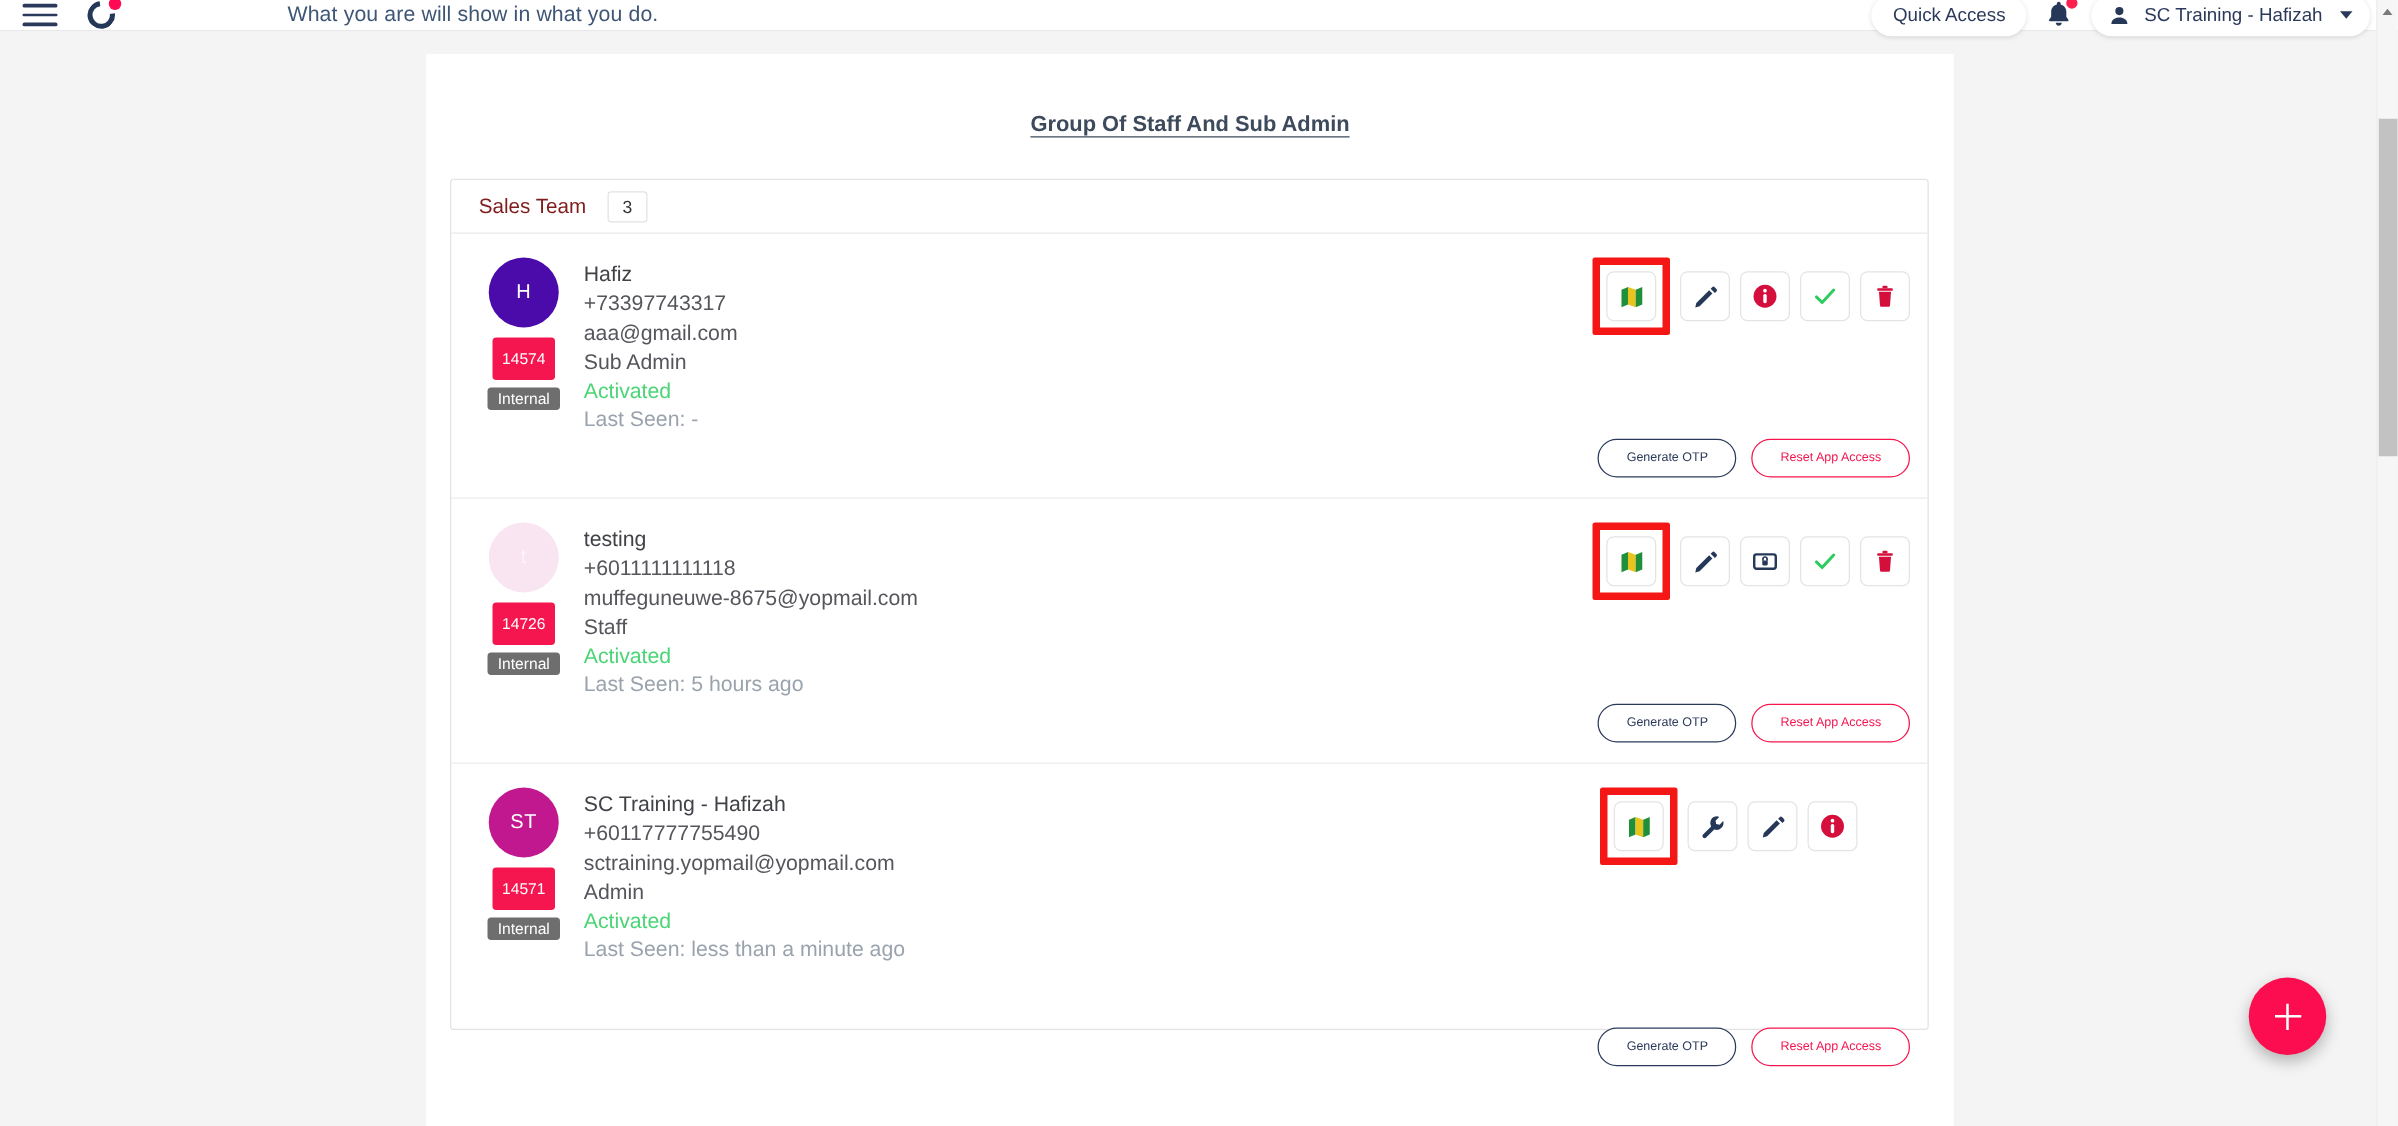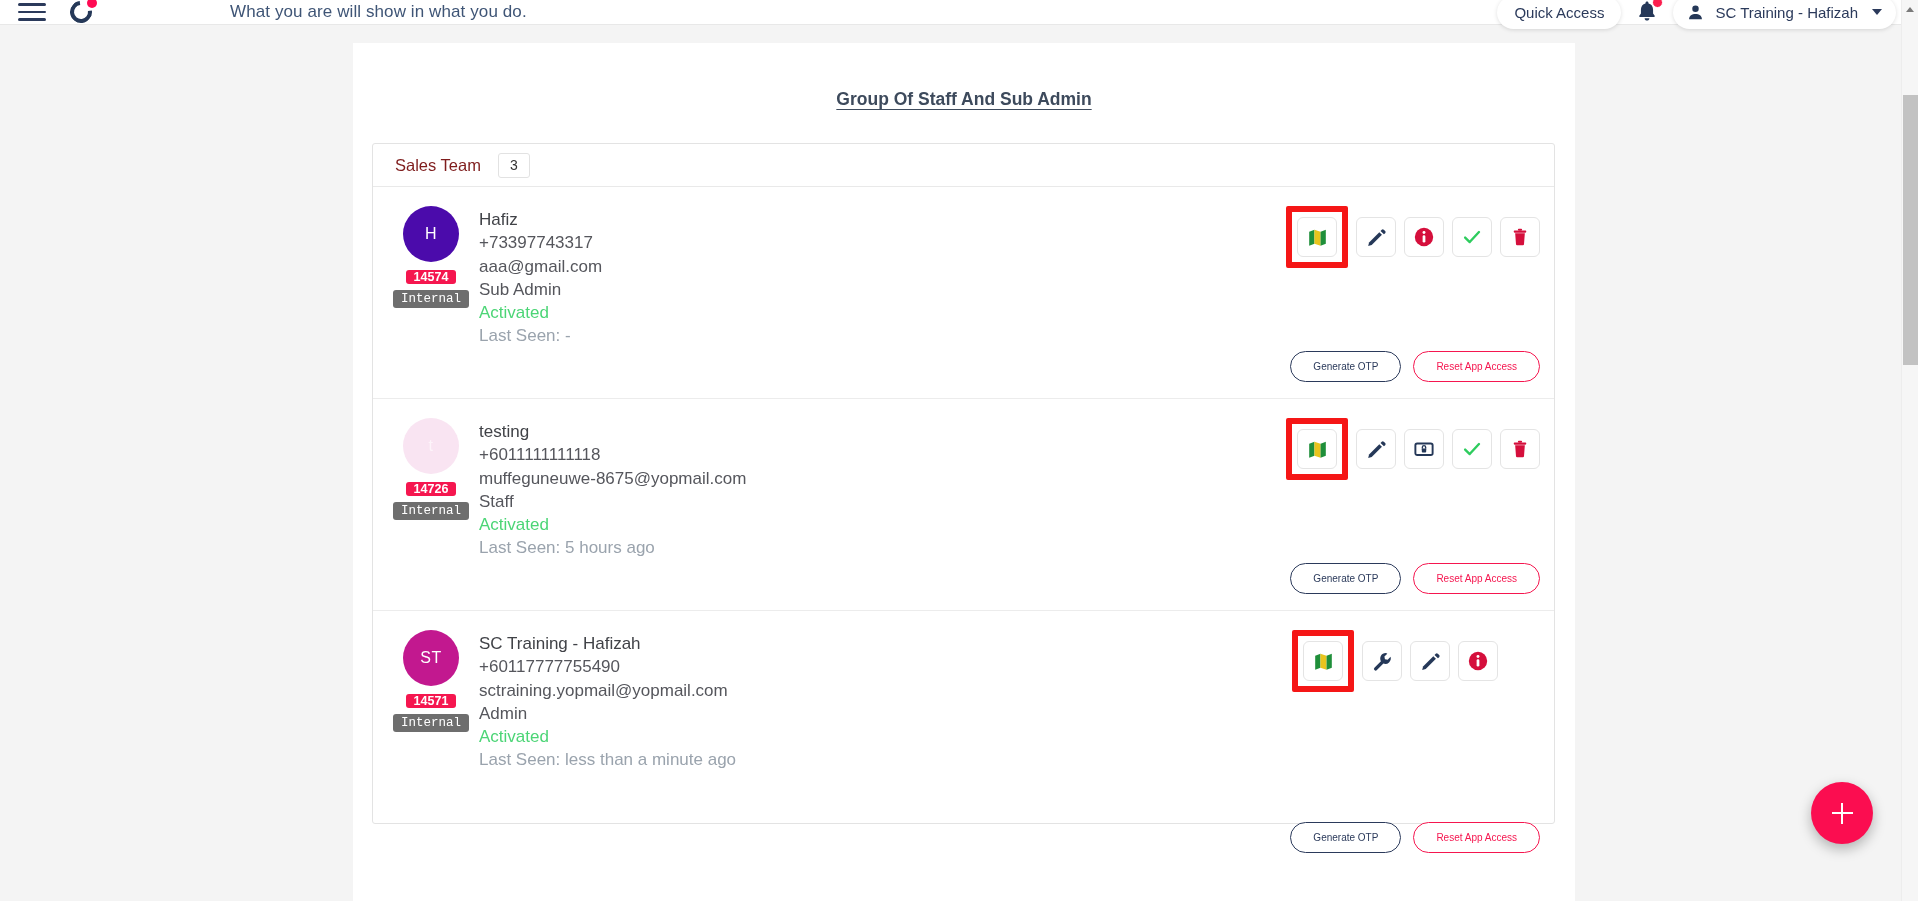--- a/index.html
+++ b/index.html
@@ -69,21 +69,21 @@
     padding: 7px 14px 7px 13px;
     box-shadow: 0 1px 4px rgba(0,0,0,.13);
     cursor: pointer;
   }
   .user-pill .uname { font-size: 15px; color: #2b3a5b; }
   .chev { width: 0; height: 0; border-left: 5.5px solid transparent; border-right: 5.5px solid transparent;
           border-top: 6.5px solid #2b3a5b; margin-left: 4px; }
 
   
   .page {
-    position: absolute; top: 43px; left: 12px;
+    position: absolute; top: 43px; left: 0;
     width: 1901px; height: 858px;
     background: #f4f4f4;
     overflow: hidden;
   }
   .content-sheet {
     position: absolute; left: 341px; top: 0;
     width: 1222px; height: 858px;
     background: #ffffff;
   }
 
@@ -121,25 +121,25 @@
   .member-row:last-child { border-bottom: none; }
 
   .avatar-col { width: 84px; flex: 0 0 84px; display: flex; flex-direction: column; align-items: center; }
   .avatar {
     width: 56px; height: 56px; border-radius: 50%;
     display: flex; align-items: center; justify-content: center;
     color: #fff; font-size: 16px; letter-spacing: .5px;
   }
   .id-badge {
     margin-top: 8px; background: #f5164f; color: #fff;
-    font-size: 12.5px; border-radius: 3px; padding: 0 8px; font-weight: bold;
+    font-size: 12.5px; border-radius: 3px; padding: 10px 8px;
   }
   .type-badge {
     margin-top: 6px; background: #6e6e6e; color: #fff;
-    font-size: 12.5px; border-radius: 3px; padding: 2px 8px; font-family: Liberation Mono, monospace;
+    font-size: 12.5px; border-radius: 3px; padding: 2px 8px;
   }
 
   .info-col { margin-left: 6px; padding-top: 2px; }
   .info-col div { font-size: 17px; line-height: 23.3px; color: #55565c; }
   .m-name { color: #404247 !important; }
   .m-status { color: #4cd576 !important; }
   .m-lastseen { color: #9aa3ad !important; }
 
   .actions {
     position: absolute; right: 14px; top: 19px;

